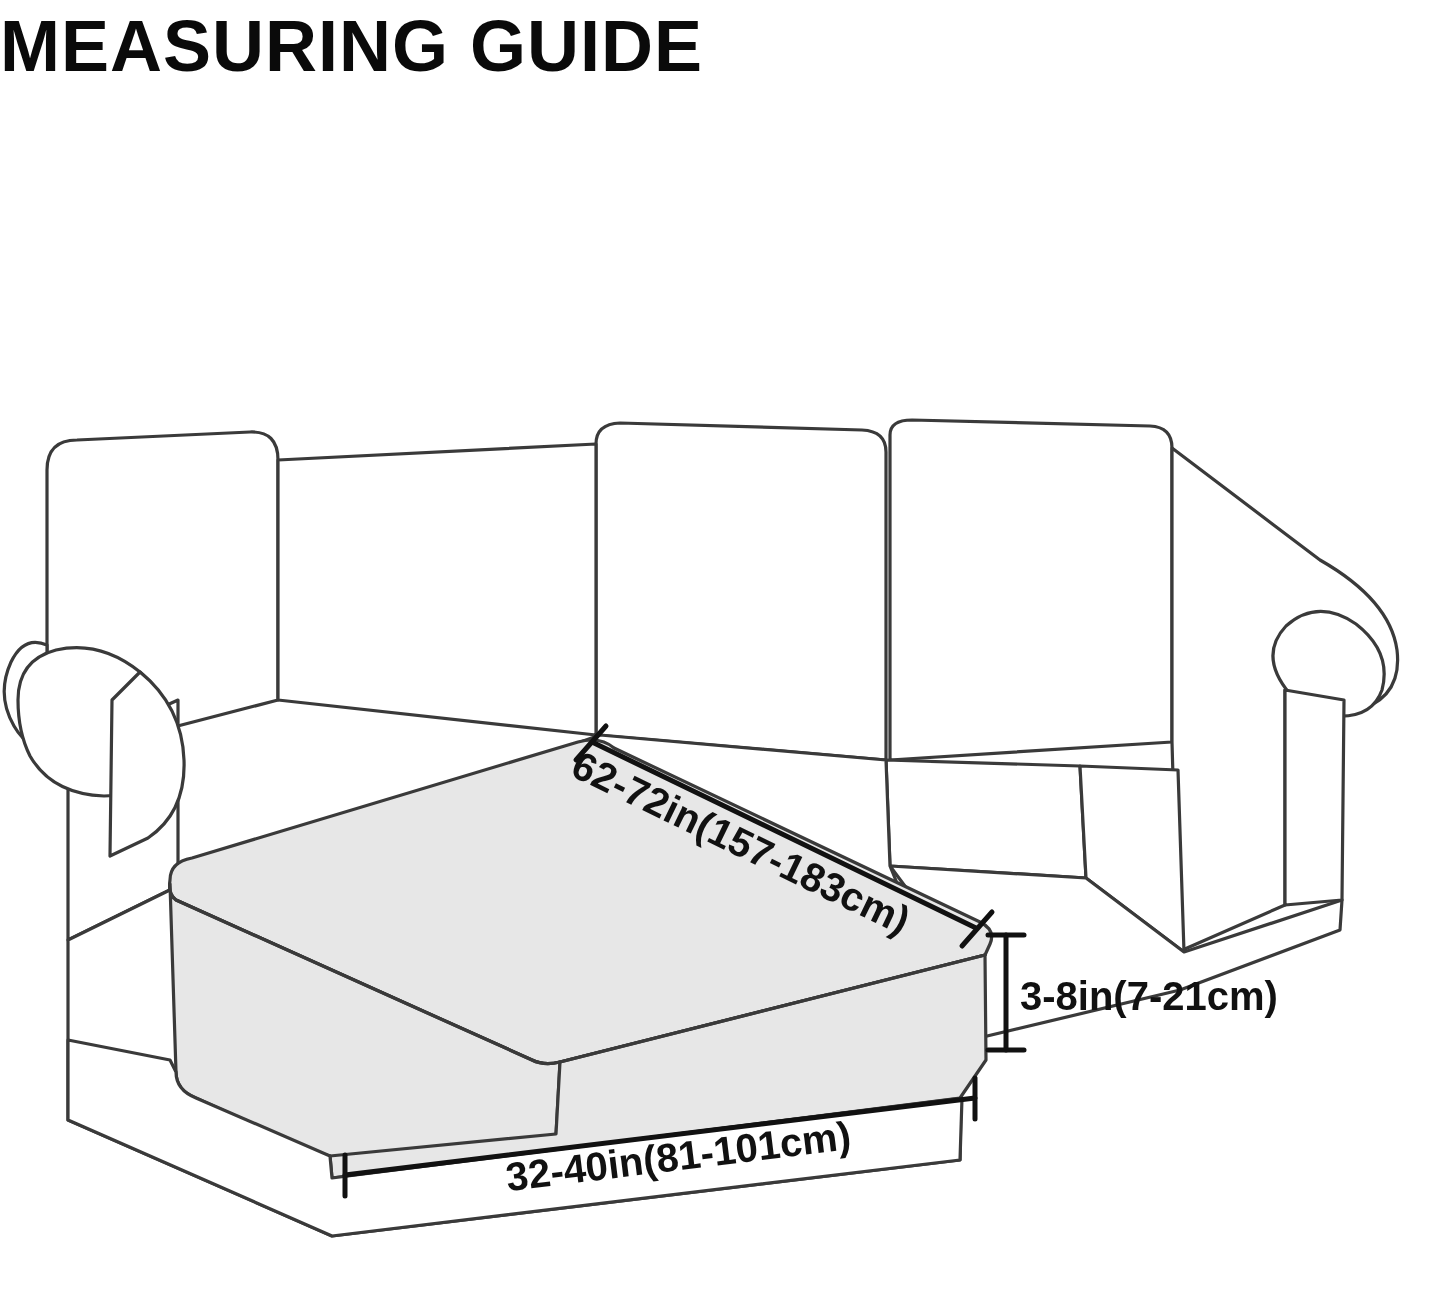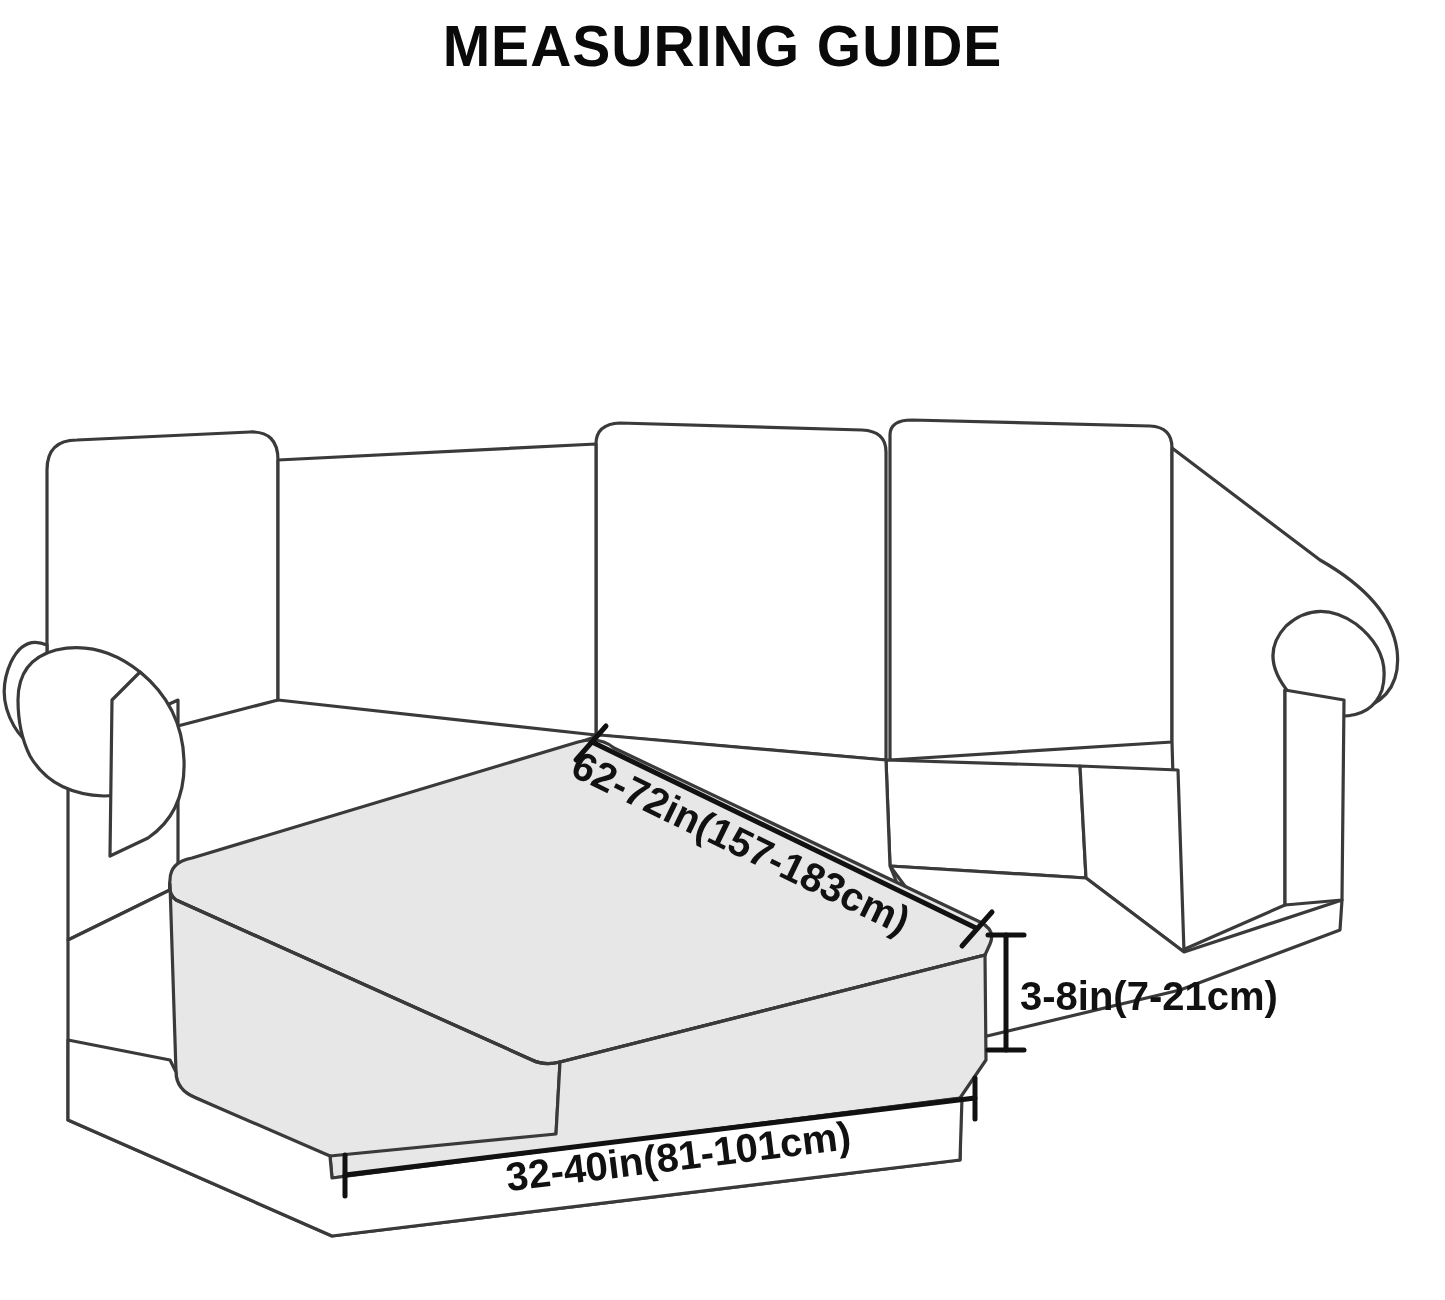--- a/index.html
+++ b/index.html
@@ -19,22 +19,22 @@
     position: relative;
     width: 1445px;
     height: 1300px;
     background: #ffffff;
   }
   #title {
     position: absolute;
     left: 0;
     top: 0;
     width: 1445px;
-    text-align: center;
-    font-size: 57px;
+    text-align: left;
+    font-size: 72px;
     font-weight: 700;
     letter-spacing: 1px;
     line-height: 92px;
     color: #0a0a0a;
     white-space: nowrap;
     font-family: "Liberation Sans", sans-serif;
   }
   #diagram {
     position: absolute;
     left: 0;

